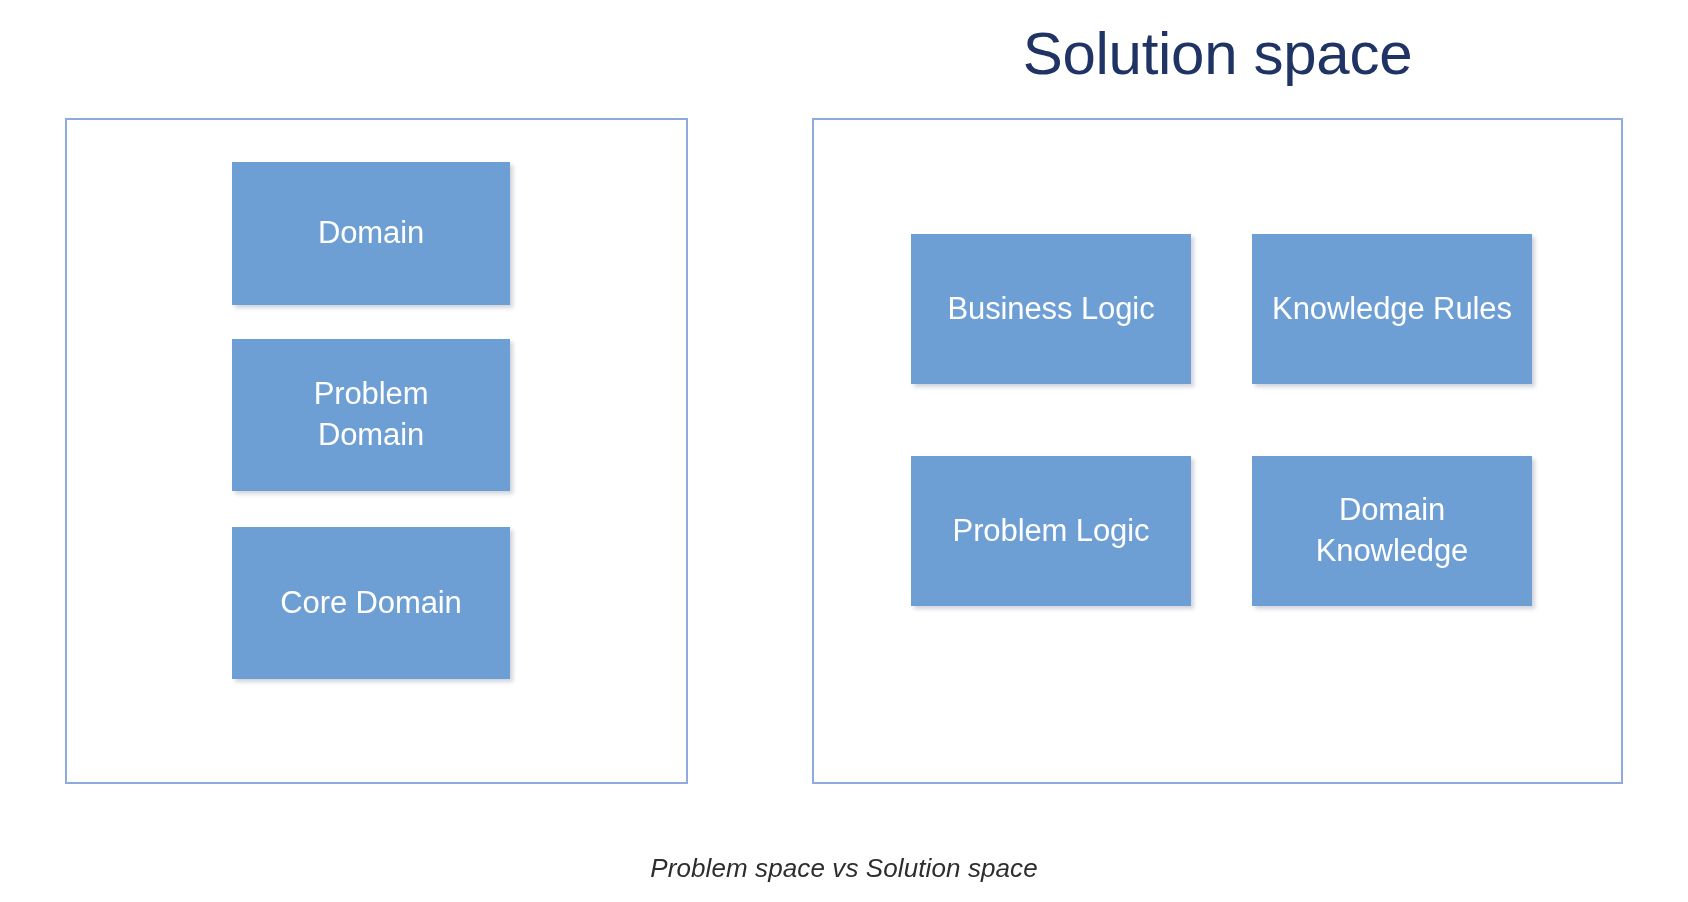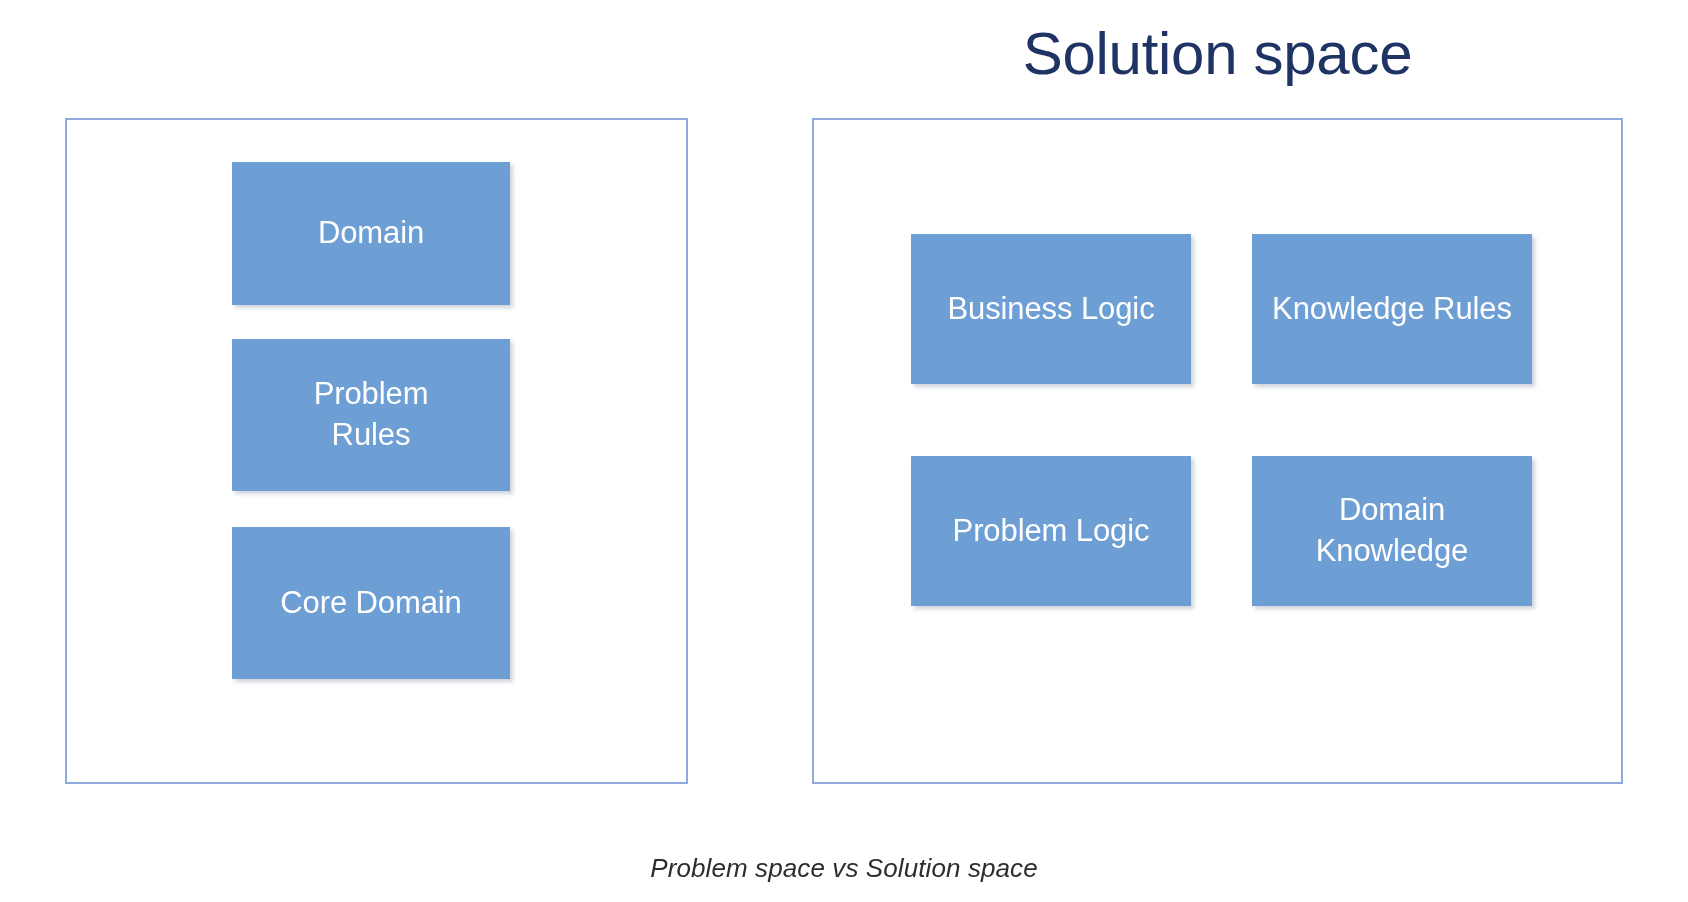--- a/index.html
+++ b/index.html
@@ -118,21 +118,21 @@
 <body>
 
 <div id="diagram-root">
 
 
   <div class="panel" id="panel-problem"></div>
 
   <div class="concept-box" id="box-domain">Domain</div>
 
   <div class="concept-box" id="box-problem-domain">Problem
-Rules</div>
+Domain</div>
 
   <div class="concept-box" id="box-core-domain">Core Domain</div>
 
   <div class="panel-title" id="title-solution">Solution space</div>
 
   <div class="panel" id="panel-solution"></div>
 
   <div class="concept-box" id="box-business-logic">Business Logic</div>
 
   <div class="concept-box" id="box-business-rules">Knowledge Rules</div>

